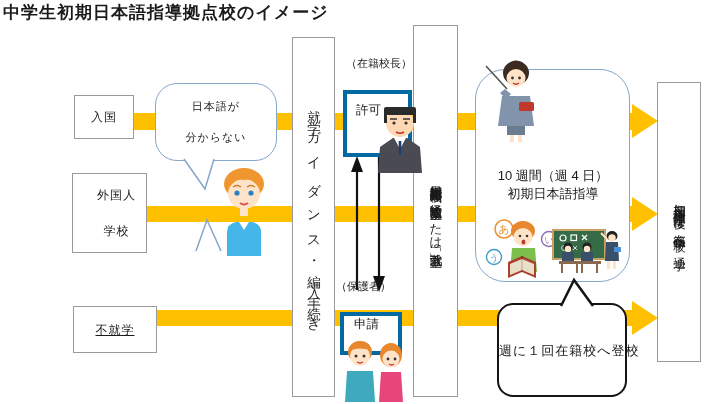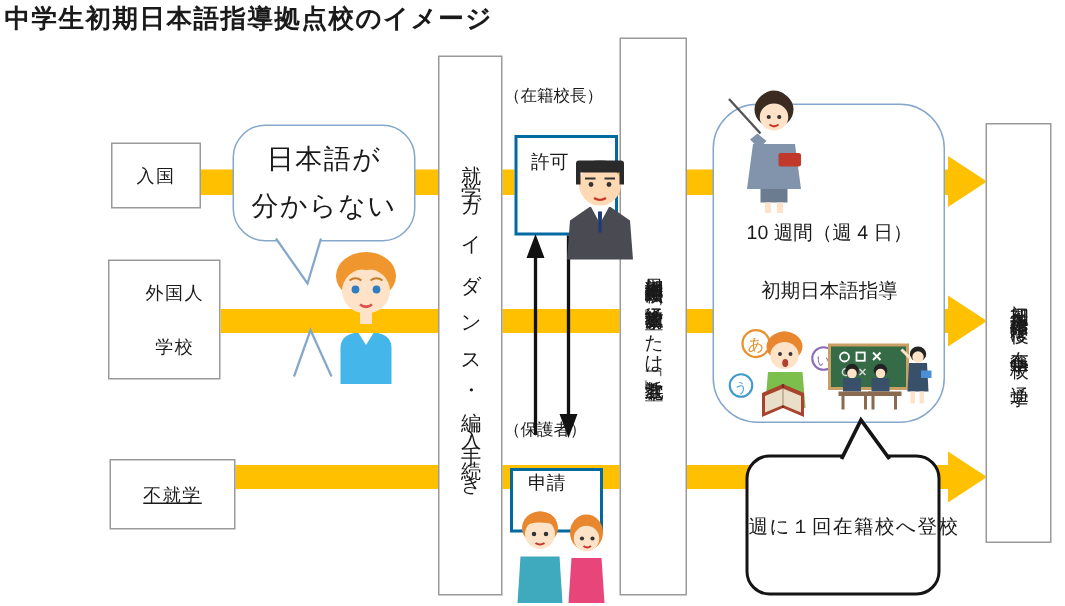--- a/index.html
+++ b/index.html
@@ -10,26 +10,26 @@
   .abs{position:absolute;box-sizing:border-box;}
   .title{left:3px;top:1px;font-size:17px;font-weight:bold;letter-spacing:1px;white-space:nowrap;}
   .band{background:#FFC000;z-index:1;}
   .ahead{width:0;height:0;border-top:17px solid transparent;border-bottom:17px solid transparent;
          border-left:26px solid #FFC000;z-index:1;}
   .box{background:#fff;border:1px solid #9A9A9A;display:flex;align-items:center;justify-content:center;
        text-align:center;z-index:2;}
   .src{font-size:12px;letter-spacing:1px;white-space:pre-line;line-height:36px;}
   .bubble{background:#fff;border:1.5px solid #84A7CB;border-radius:22px;display:flex;flex-direction:column;
           align-items:center;justify-content:center;z-index:2;}
-  .bubble .ln{font-size:18px;line-height:31px;letter-spacing:1px;white-space:nowrap;}
+  .bubble .ln{font-size:11px;line-height:31px;letter-spacing:1px;white-space:nowrap;}
   .vtext{writing-mode:vertical-rl;white-space:nowrap;}
   .tail{z-index:4;}
   .charsvg{z-index:3;}
   .lbl{font-size:11px;letter-spacing:0;z-index:2;white-space:nowrap;}
-  .smallbox{background:#fff;border:2px solid #0369a1;z-index:2;font-size:12.5px;}
+  .smallbox{background:#fff;border:4px solid #0369a1;z-index:2;font-size:12.5px;}
   .round-big{background:#fff;border:1.5px solid #84A7CB;border-radius:30px;z-index:2;}
   .ctext{font-size:13px;text-align:center;z-index:3;white-space:nowrap;}
   .bubble-black{background:#fff;border:2.5px solid #141414;border-radius:16px;display:flex;flex-direction:row;
           align-items:center;justify-content:flex-start;z-index:4;}
   .bubble-black .ln{font-size:13px;line-height:29px;letter-spacing:1px;white-space:nowrap;}
 </style>
 </head>
 <body>
 
 <div id="stage">
@@ -71,21 +71,21 @@
     <path d="M22,37 q4,3 8,0" stroke="#D9534F" stroke-width="1.8" fill="none"></path>
     <rect x="22" y="42" width="8" height="8" fill="#FFE3C8"></rect>
     <path d="M9,90 L9,66 Q9,58 18,56 L34,56 Q43,58 43,66 L43,90 Z" fill="#45B6EA"></path>
     <path d="M21,56 L31,56 L26,64 Z" fill="#ffffff"></path>
   </svg>
 
   <div class="abs box" style="left:292px;top:37px;width:43px;height:360px;">
     <span class="vtext" style="font-size:13.5px;letter-spacing:11px;">就学ガイダンス・編入手続き</span>
   </div>
 
-  <div class="abs lbl" style="left:336px;top:56px;">（在籍校長）</div>
+  <div class="abs lbl" style="left:346px;top:56px;">（在籍校長）</div>
   <div class="abs smallbox" style="left:343px;top:90px;width:69px;height:67px;padding:8px 0 0 9px;">
     <span>許可</span>
   </div>
 
   <svg class="abs" style="left:348px;top:152px;z-index:2;" width="42" height="144" viewBox="0 0 42 144">
     <line x1="9" y1="138" x2="9" y2="18" stroke="#111" stroke-width="2.2"></line>
     <polygon points="3,20 15,20 9,4" fill="#111"></polygon>
     <line x1="31" y1="5" x2="31" y2="126" stroke="#111" stroke-width="2.2"></line>
     <polygon points="25,124 37,124 31,140" fill="#111"></polygon>
   </svg>
@@ -124,21 +124,21 @@
       <circle cx="54" cy="21" r="1.4" fill="#333"></circle>
     <path d="M48,26 q2.5,2 5,0" stroke="#C0392B" stroke-width="1.3" fill="none"></path>
     <path d="M40,34 L60,34 L62,64 L38,64 Z" fill="#E8457A"></path>
   </svg>
 
   <div class="abs box" style="left:413px;top:25px;width:45px;height:372px;">
     <span class="vtext" style="font-size:12.5px;letter-spacing:0.5px;">初期日本語指導拠点校に通級「江南教室」または「浜北教室」</span>
   </div>
 
   <div class="abs round-big" style="left:475px;top:69px;width:155px;height:213px;"></div>
-  <div class="abs ctext" style="left:477px;top:146px;width:152px;">10 週間（週 4 日）</div>
+  <div class="abs ctext" style="left:477px;top:167px;width:152px;">10 週間（週 4 日）</div>
   <div class="abs ctext" style="left:477px;top:185px;width:152px;">初期日本語指導</div>
 
   <svg class="abs charsvg" style="left:483px;top:56px;" width="60" height="86" viewBox="0 0 60 86">
     <line x1="3" y1="10" x2="24" y2="33" stroke="#555" stroke-width="1.6"></line>
     <ellipse cx="33" cy="17" rx="13" ry="12" fill="#3B2B20"></ellipse>
     <ellipse cx="33" cy="22" rx="9.5" ry="9" fill="#FFE3C8"></ellipse>
     <path d="M22,20 Q24,10 33,10 Q42,10 44,20 Q46,12 39,6 Q31,2 25,8 Q21,13 22,20 Z" fill="#3B2B20"></path>
     <circle cx="29.5" cy="22" r="1.4" fill="#333"></circle>
       <circle cx="36.5" cy="22" r="1.4" fill="#333"></circle>
     <path d="M30,27 q3,2.4 6,0" stroke="#C0392B" stroke-width="1.4" fill="none"></path>

